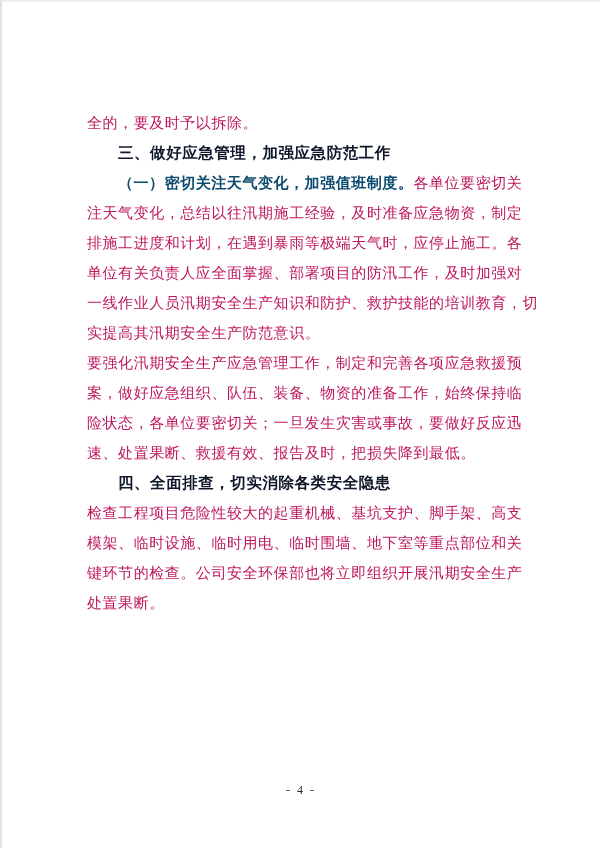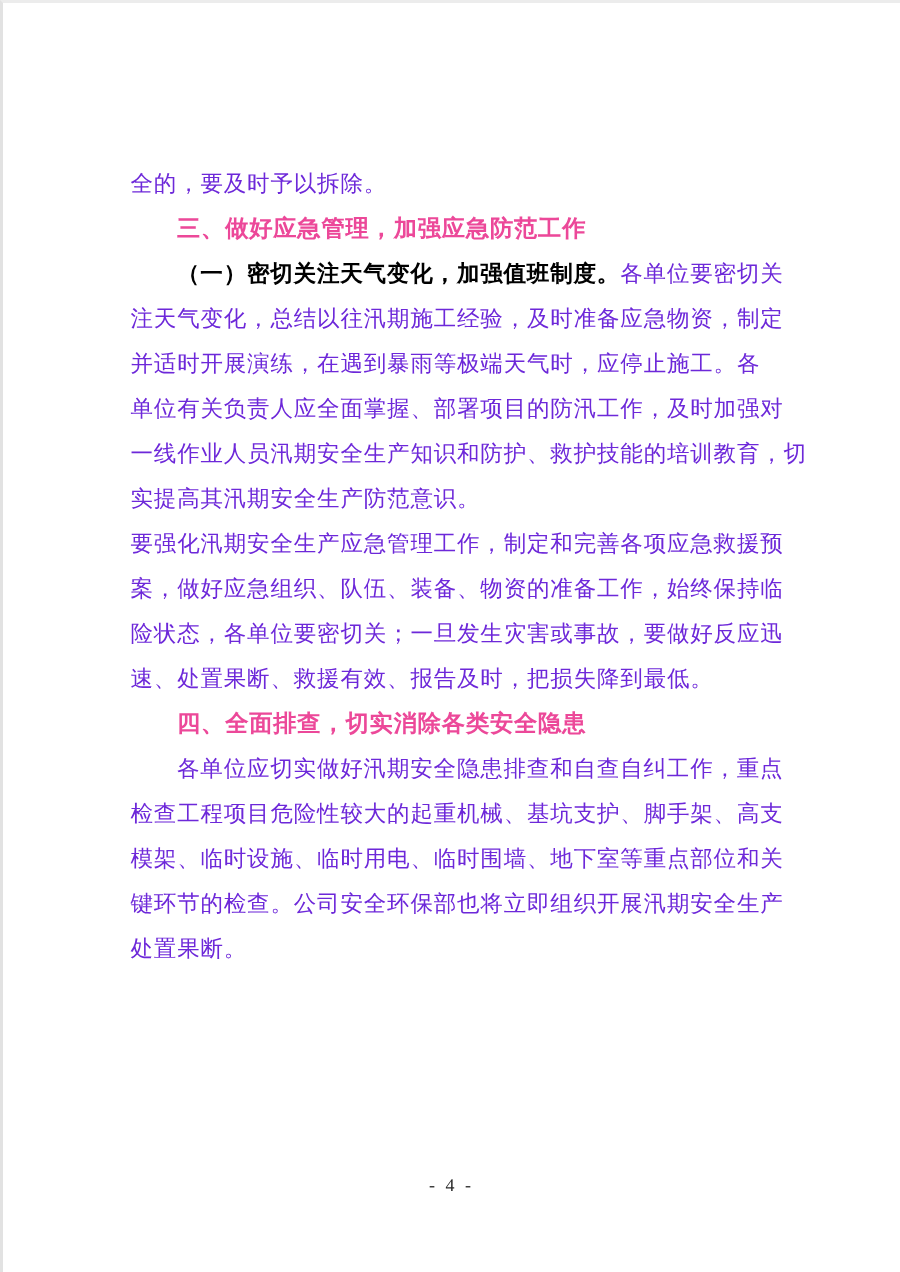--- a/index.html
+++ b/index.html
@@ -31,32 +31,32 @@
     font-size: 15px;
     letter-spacing: 0.55px;
     white-space: nowrap;
   }
   .line.indent {
     padding-left: 31px;
   }
   .seg-normal {
     font-family: Liberation Mono, monospace;
     font-weight: 400;
-    color: #6d28d9;
+    color: #be185d;
   }
   .seg-bold {
     font-family: "Liberation Serif", "DejaVu Serif", serif;
     font-weight: 700;
-    color: #000000;
+    color: #0c4a6e;
   }
   .seg-heading {
     font-family: "Liberation Sans", "DejaVu Sans", sans-serif;
     font-weight: 700;
     font-size: 15.5px;
-    color: #ec4899;
+    color: #0f172a;
   }
   .footer {
     position: absolute;
     left: 0;
     top: 781px;
     width: 100%;
     text-align: center;
     font-size: 12px;
     letter-spacing: 2px;
     color: #2b2b2b;
@@ -65,29 +65,28 @@
 </style>
 </head>
 <body>
 
 <div class="page">
   <div class="doc-body">
       <div class="line"><span class="seg-normal">全的，要及时予以拆除。</span></div>
       <div class="line indent"><span class="seg-heading">三、做好应急管理，加强应急防范工作</span></div>
       <div class="line indent"><span class="seg-bold">（一）密切关注天气变化，加强值班制度。</span><span class="seg-normal">各单位要密切关</span></div>
       <div class="line"><span class="seg-normal">注天气变化，总结以往汛期施工经验，及时准备应急物资，制定</span></div>
-      <div class="line"><span class="seg-normal">并适时开展演练，在遇到暴雨等极端天气时，应停止施工。各</span></div>
+      <div class="line"><span class="seg-normal">排施工进度和计划，在遇到暴雨等极端天气时，应停止施工。各</span></div>
       <div class="line"><span class="seg-normal">单位有关负责人应全面掌握、部署项目的防汛工作，及时加强对</span></div>
       <div class="line"><span class="seg-normal">一线作业人员汛期安全生产知识和防护、救护技能的培训教育，切</span></div>
       <div class="line"><span class="seg-normal">实提高其汛期安全生产防范意识。</span></div>
       <div class="line"><span class="seg-normal">要强化汛期安全生产应急管理工作，制定和完善各项应急救援预</span></div>
       <div class="line"><span class="seg-normal">案，做好应急组织、队伍、装备、物资的准备工作，始终保持临</span></div>
       <div class="line"><span class="seg-normal">险状态，各单位要密切关；一旦发生灾害或事故，要做好反应迅</span></div>
       <div class="line"><span class="seg-normal">速、处置果断、救援有效、报告及时，把损失降到最低。</span></div>
       <div class="line indent"><span class="seg-heading">四、全面排查，切实消除各类安全隐患</span></div>
-      <div class="line indent"><span class="seg-normal">各单位应切实做好汛期安全隐患排查和自查自纠工作，重点</span></div>
       <div class="line"><span class="seg-normal">检查工程项目危险性较大的起重机械、基坑支护、脚手架、高支</span></div>
       <div class="line"><span class="seg-normal">模架、临时设施、临时用电、临时围墙、地下室等重点部位和关</span></div>
       <div class="line"><span class="seg-normal">键环节的检查。公司安全环保部也将立即组织开展汛期安全生产</span></div>
       <div class="line"><span class="seg-normal">处置果断。</span></div>
     </div>
   <div class="footer">- 4 -</div>
 </div>
 
 </body></html>

